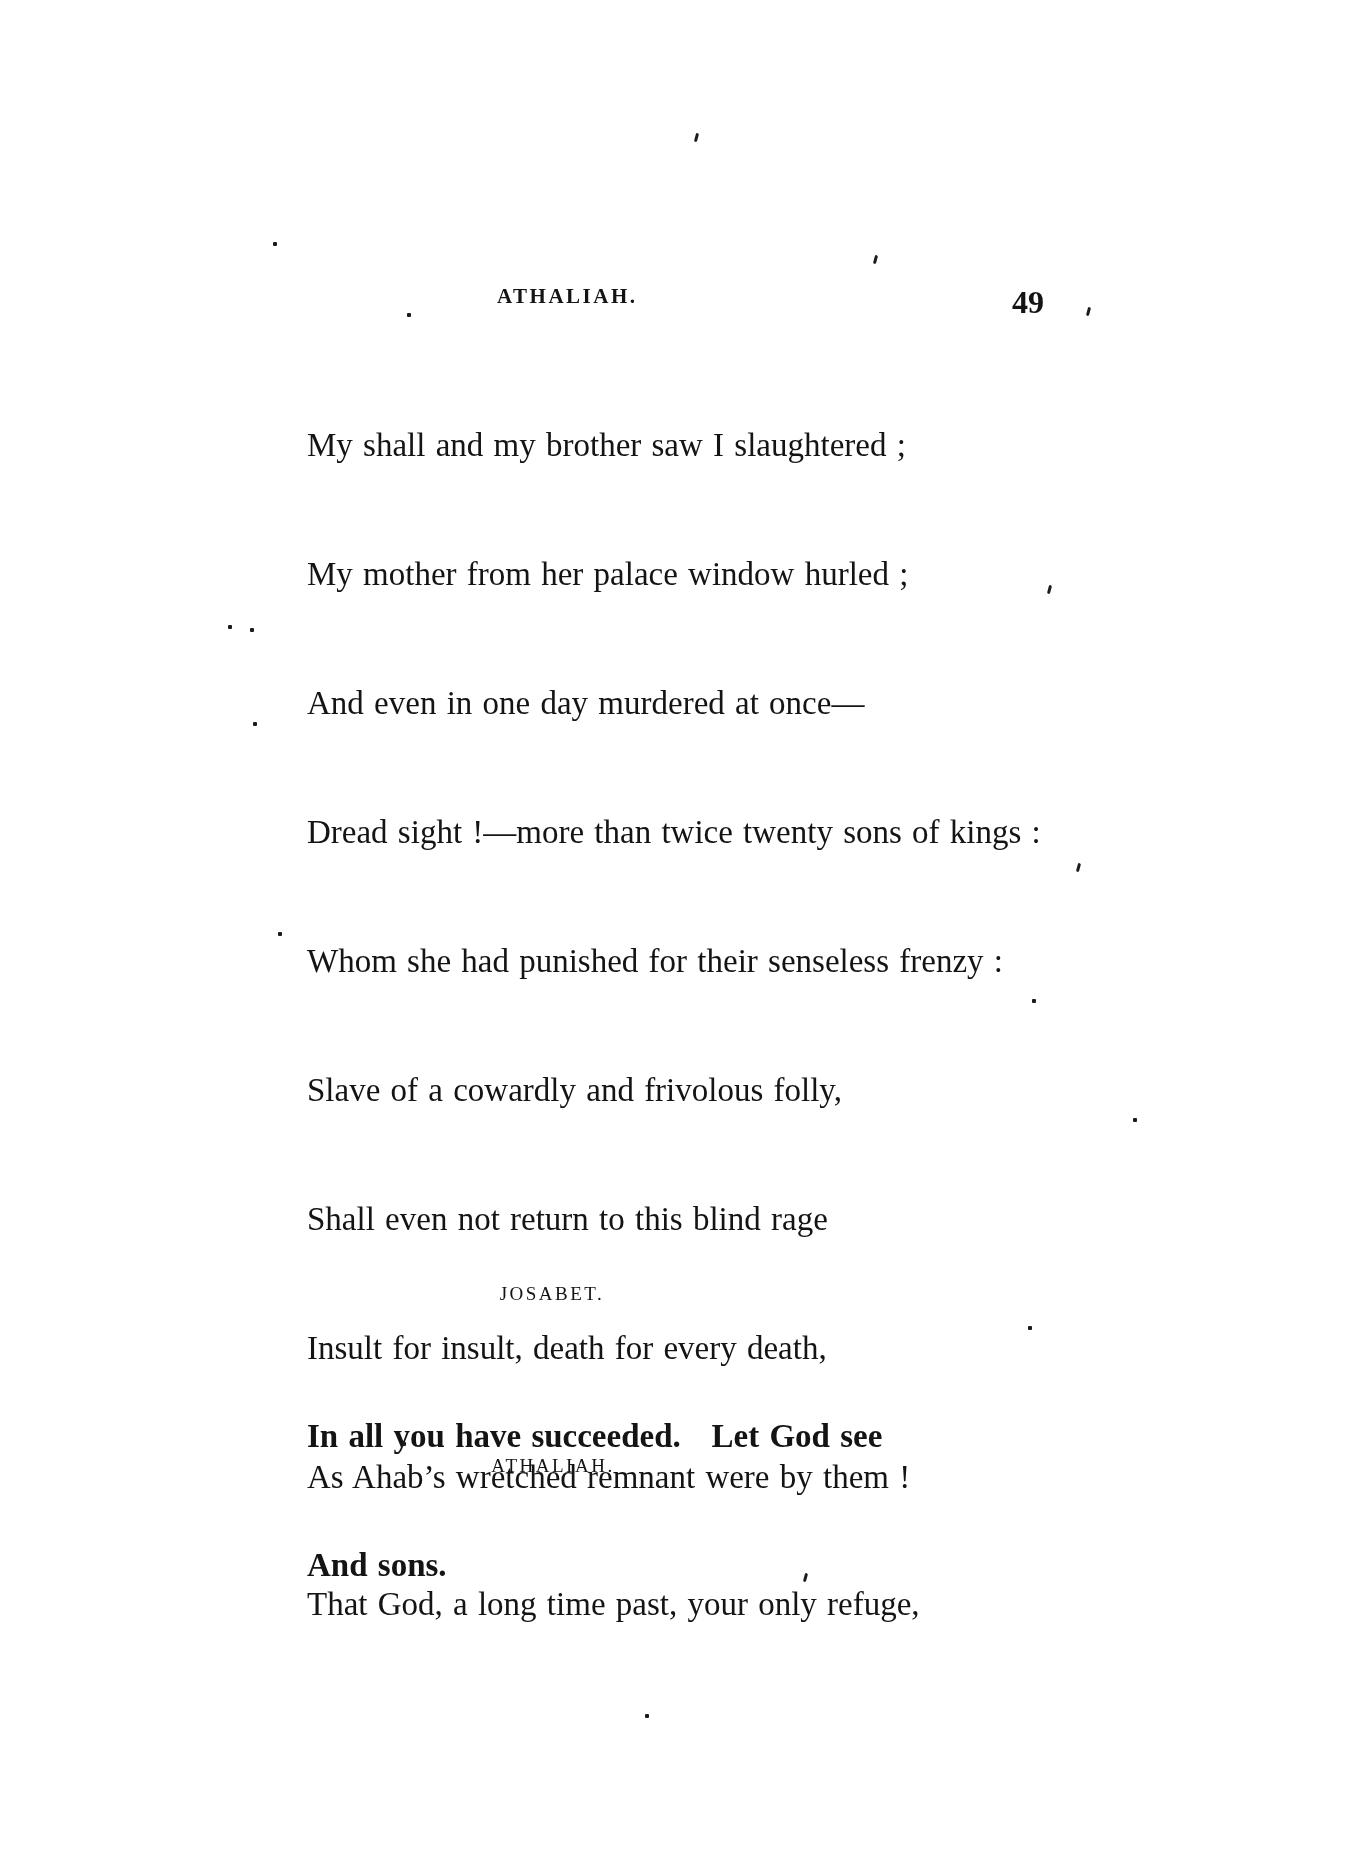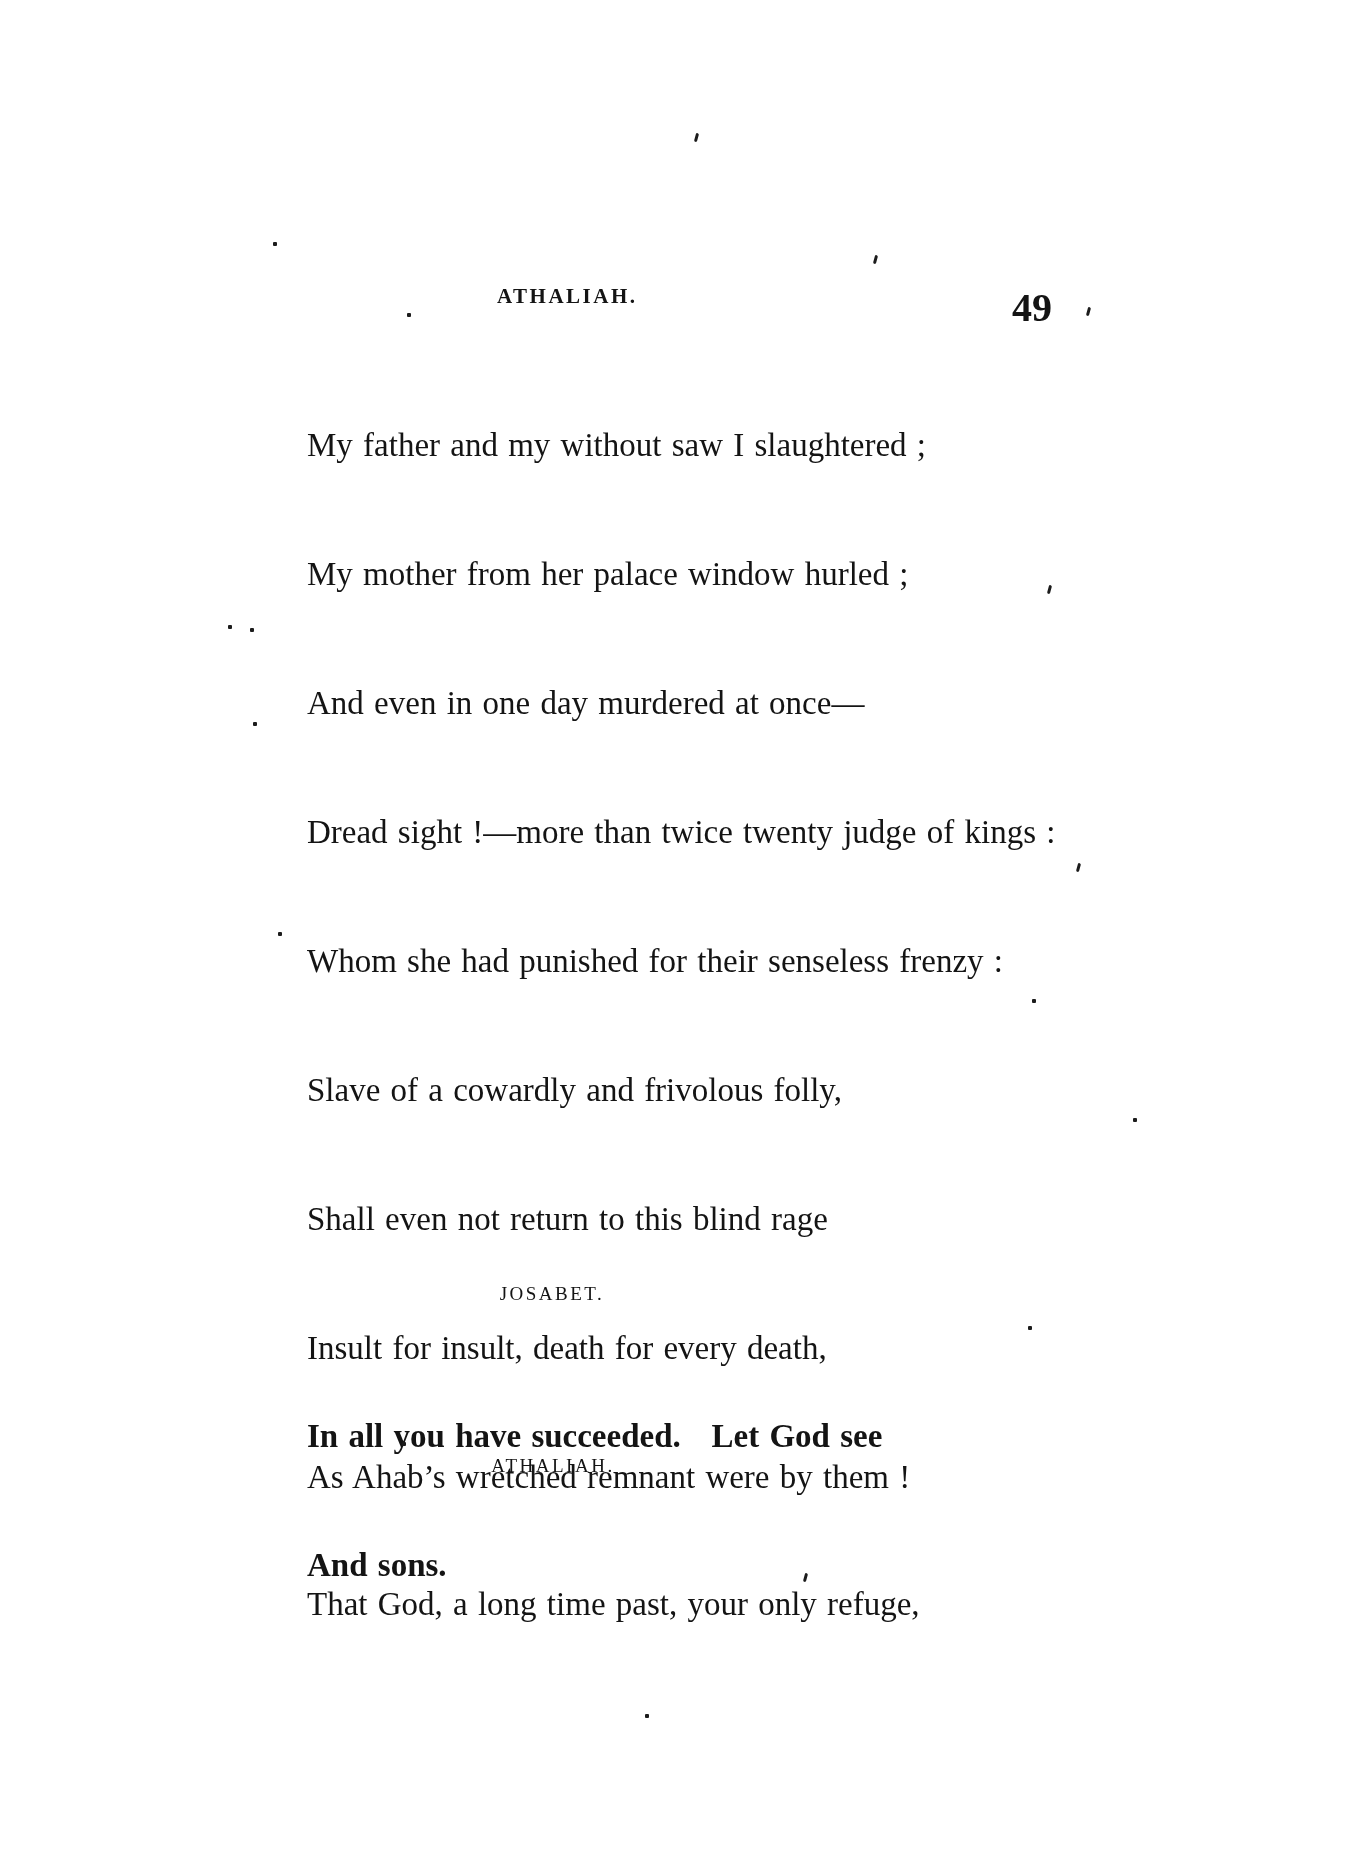--- a/index.html
+++ b/index.html
@@ -18,21 +18,21 @@
     left: 497px;
     font-size: 21px;
     font-weight: 700;
     letter-spacing: 2.5px;
     white-space: pre;
   }
   .page-number {
     position: absolute;
     top: 284px;
     left: 1012px;
-    font-size: 40px;
+    font-size: 32px;
     font-weight: 700;
     white-space: pre;
   }
   .verse {
     position: absolute;
     left: 307px;
     font-size: 33px;
     line-height: 43px;
     word-spacing: 2px;
     white-space: pre;
@@ -60,24 +60,24 @@
 </head>
 <body>
 
 <div class="page">
 
   <div class="running-header">ATHALIAH.</div>
 
   <div class="page-number">49</div>
 
   <div class="verse" id="speech-1">
-    <div>My father and my without saw I slaughtered ;</div>
+    <div>My shall and my brother saw I slaughtered ;</div>
     <div>My mother from her palace window hurled ;</div>
     <div>And even in one day murdered at once—</div>
-    <div>Dread sight !—more than twice twenty judge of kings :</div>
+    <div>Dread sight !—more than twice twenty sons of kings :</div>
     <div>Whom she had punished for their senseless frenzy :</div>
     <div>Slave of a cowardly and frivolous folly,</div>
     <div>Shall even not return to this blind rage</div>
     <div>Insult for insult, death for every death,</div>
     <div>As Ahab’s wretched remnant were by them !</div>
     
     
     
     
     

